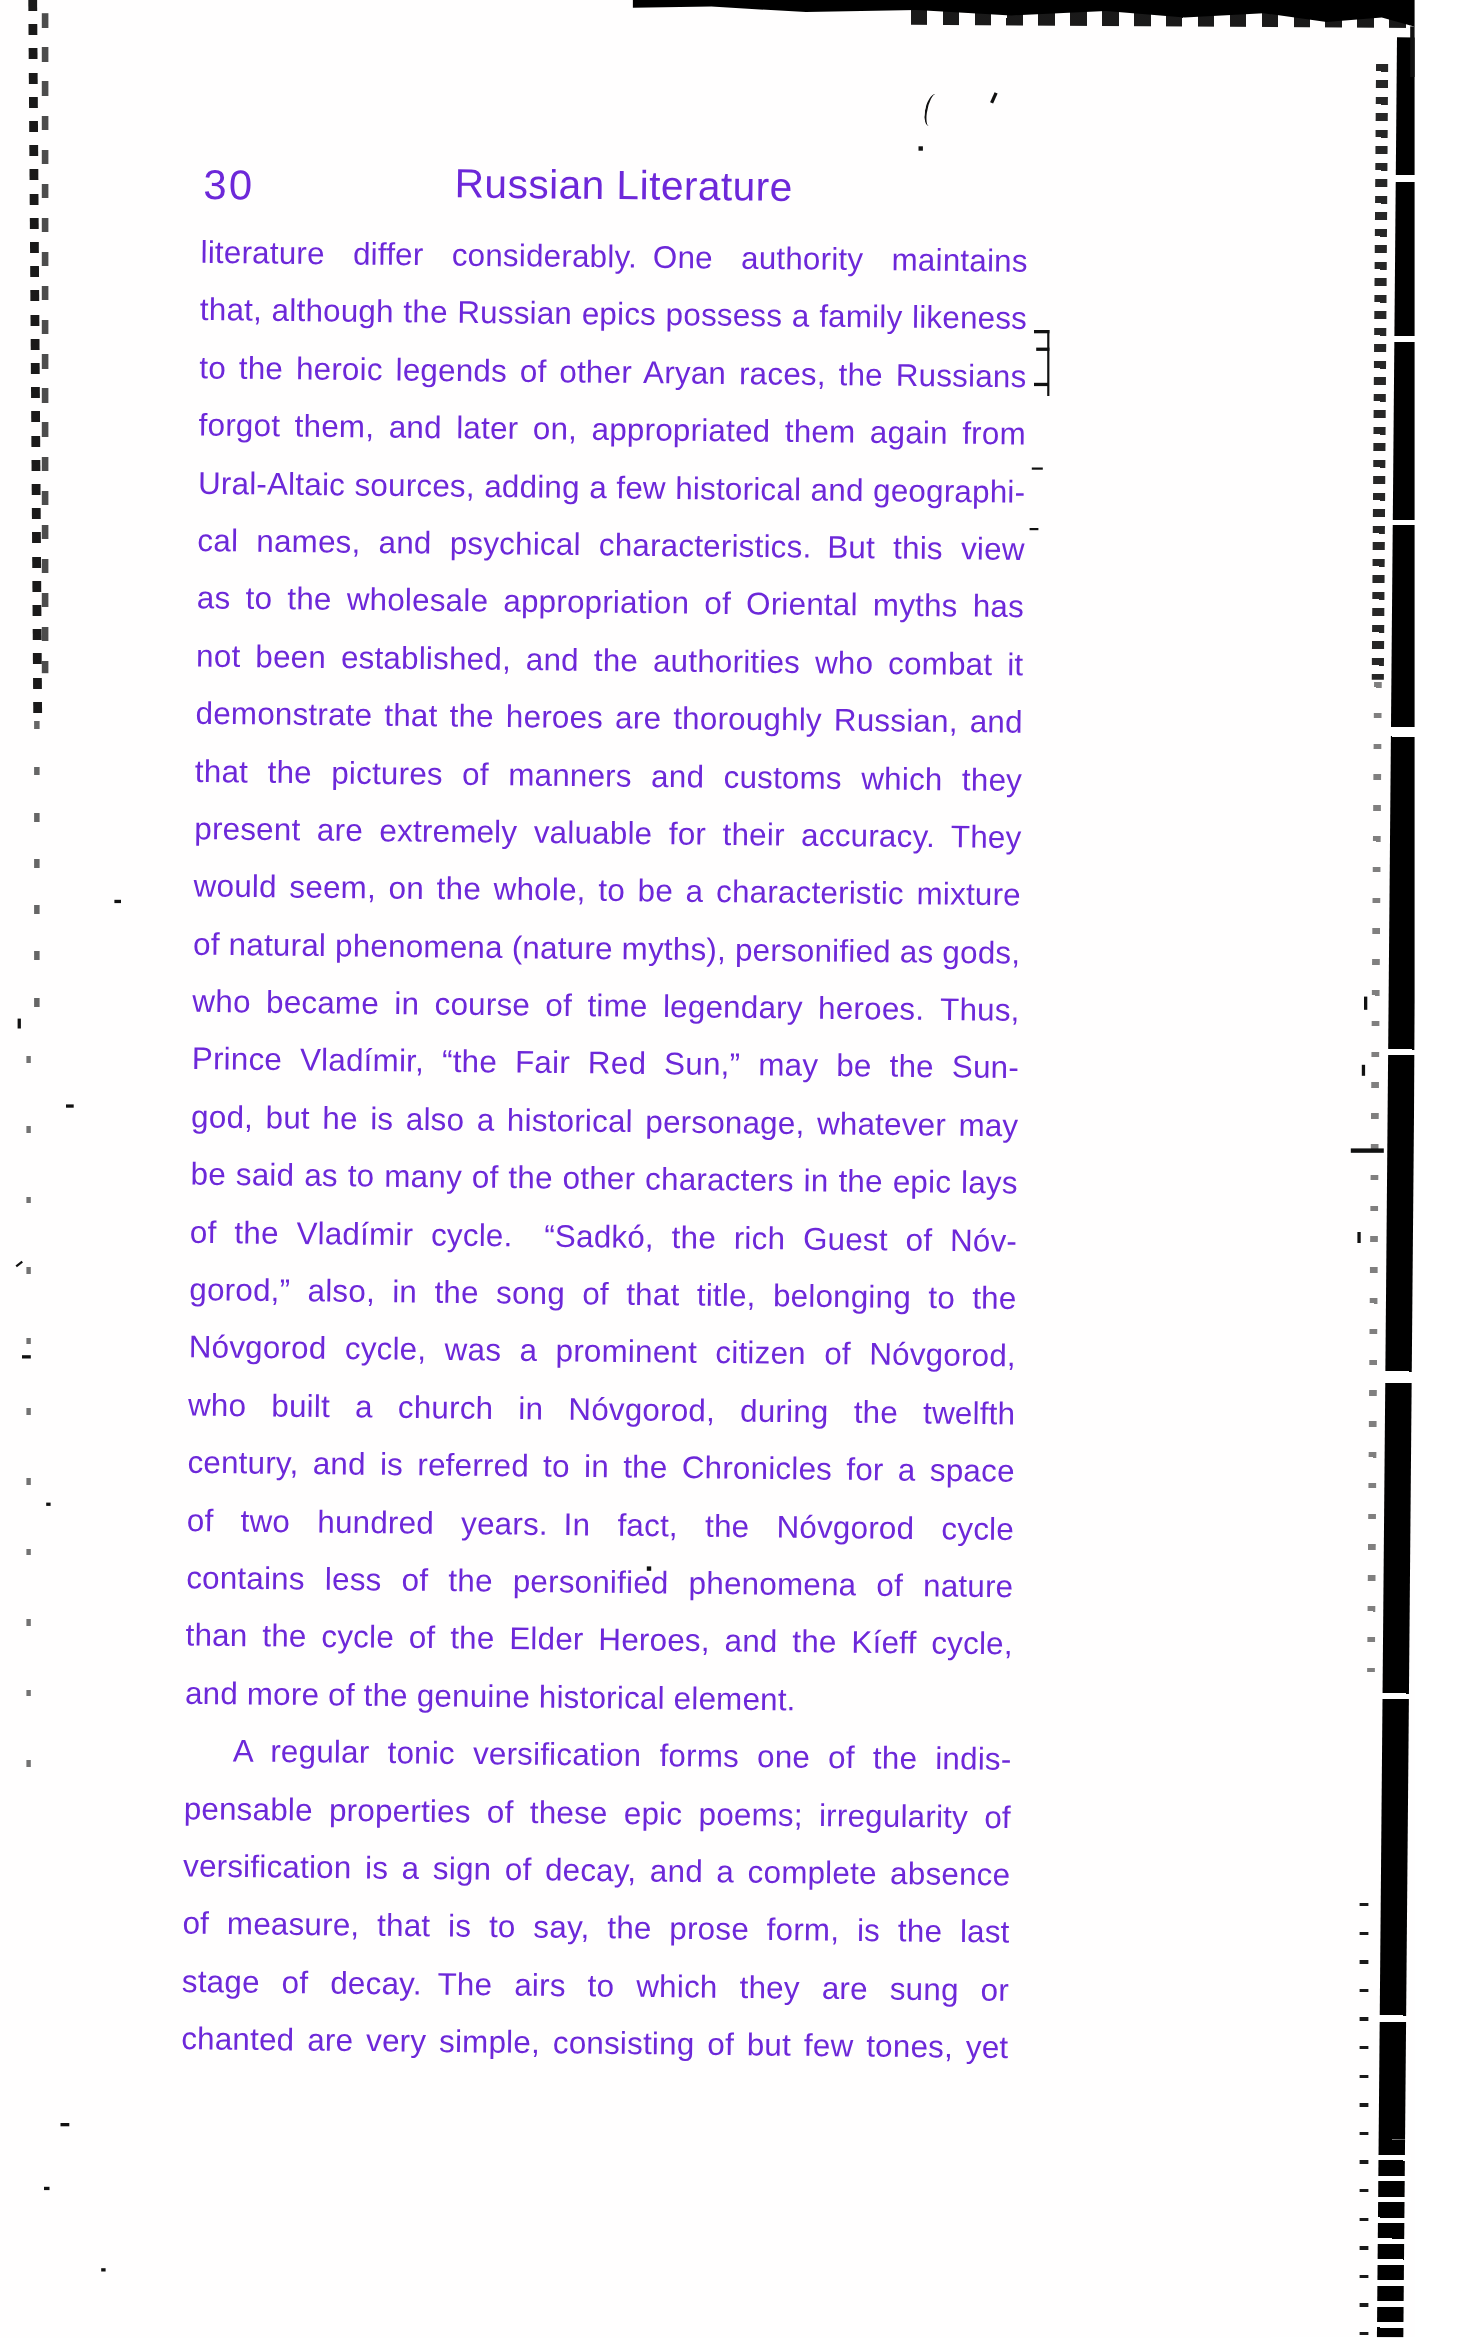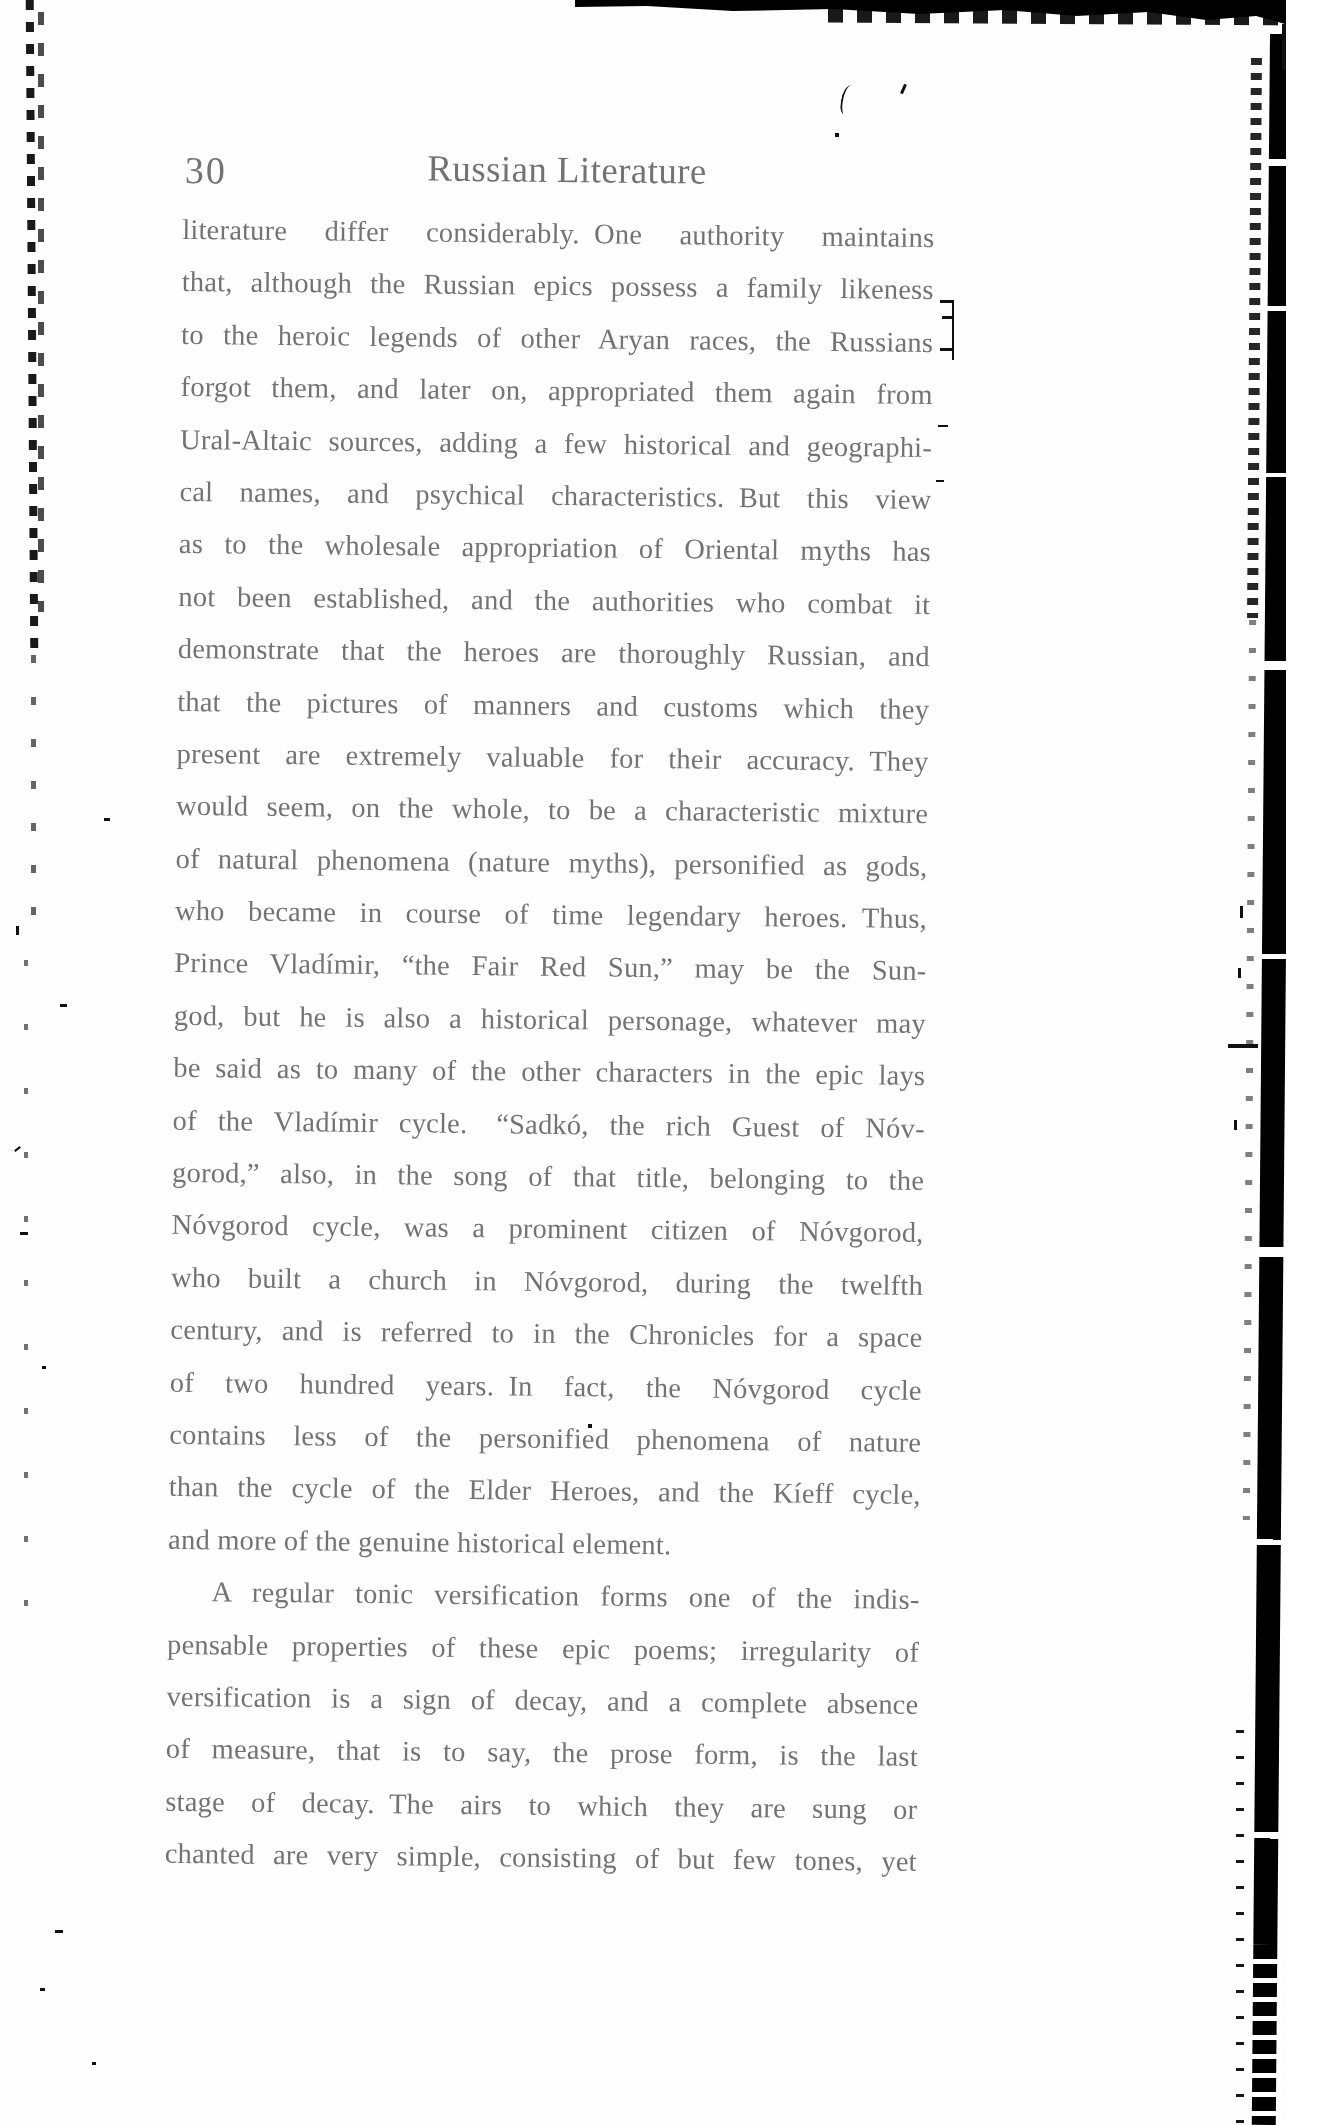--- a/index.html
+++ b/index.html
@@ -1,20 +1,20 @@
 <!DOCTYPE html>
 <html><head>
 <meta charset="utf-8">
 <style>
   html,body { margin:0; padding:0; background:#ffffff; }
   .scan-page {
     position:relative; width:1286px; height:2125px;
     background:#fffefe; overflow:hidden;
-    font-family:Liberation Serif, serif;
-    color:#737373;
+    font-family:Liberation Sans, sans-serif;
+    color:#6d28d9;
   }
   
   .skew-wrap {
     position:absolute; left:0; top:0; width:1333px; height:2125px;
     transform:rotate(0.62deg); transform-origin:190px 170px;
   }
   .page-header { position:absolute; left:183px; top:144px; width:752px; height:56px; }
   .page-number {
     position:absolute; left:2px; top:4px;
     font-size:38px; letter-spacing:2px;

